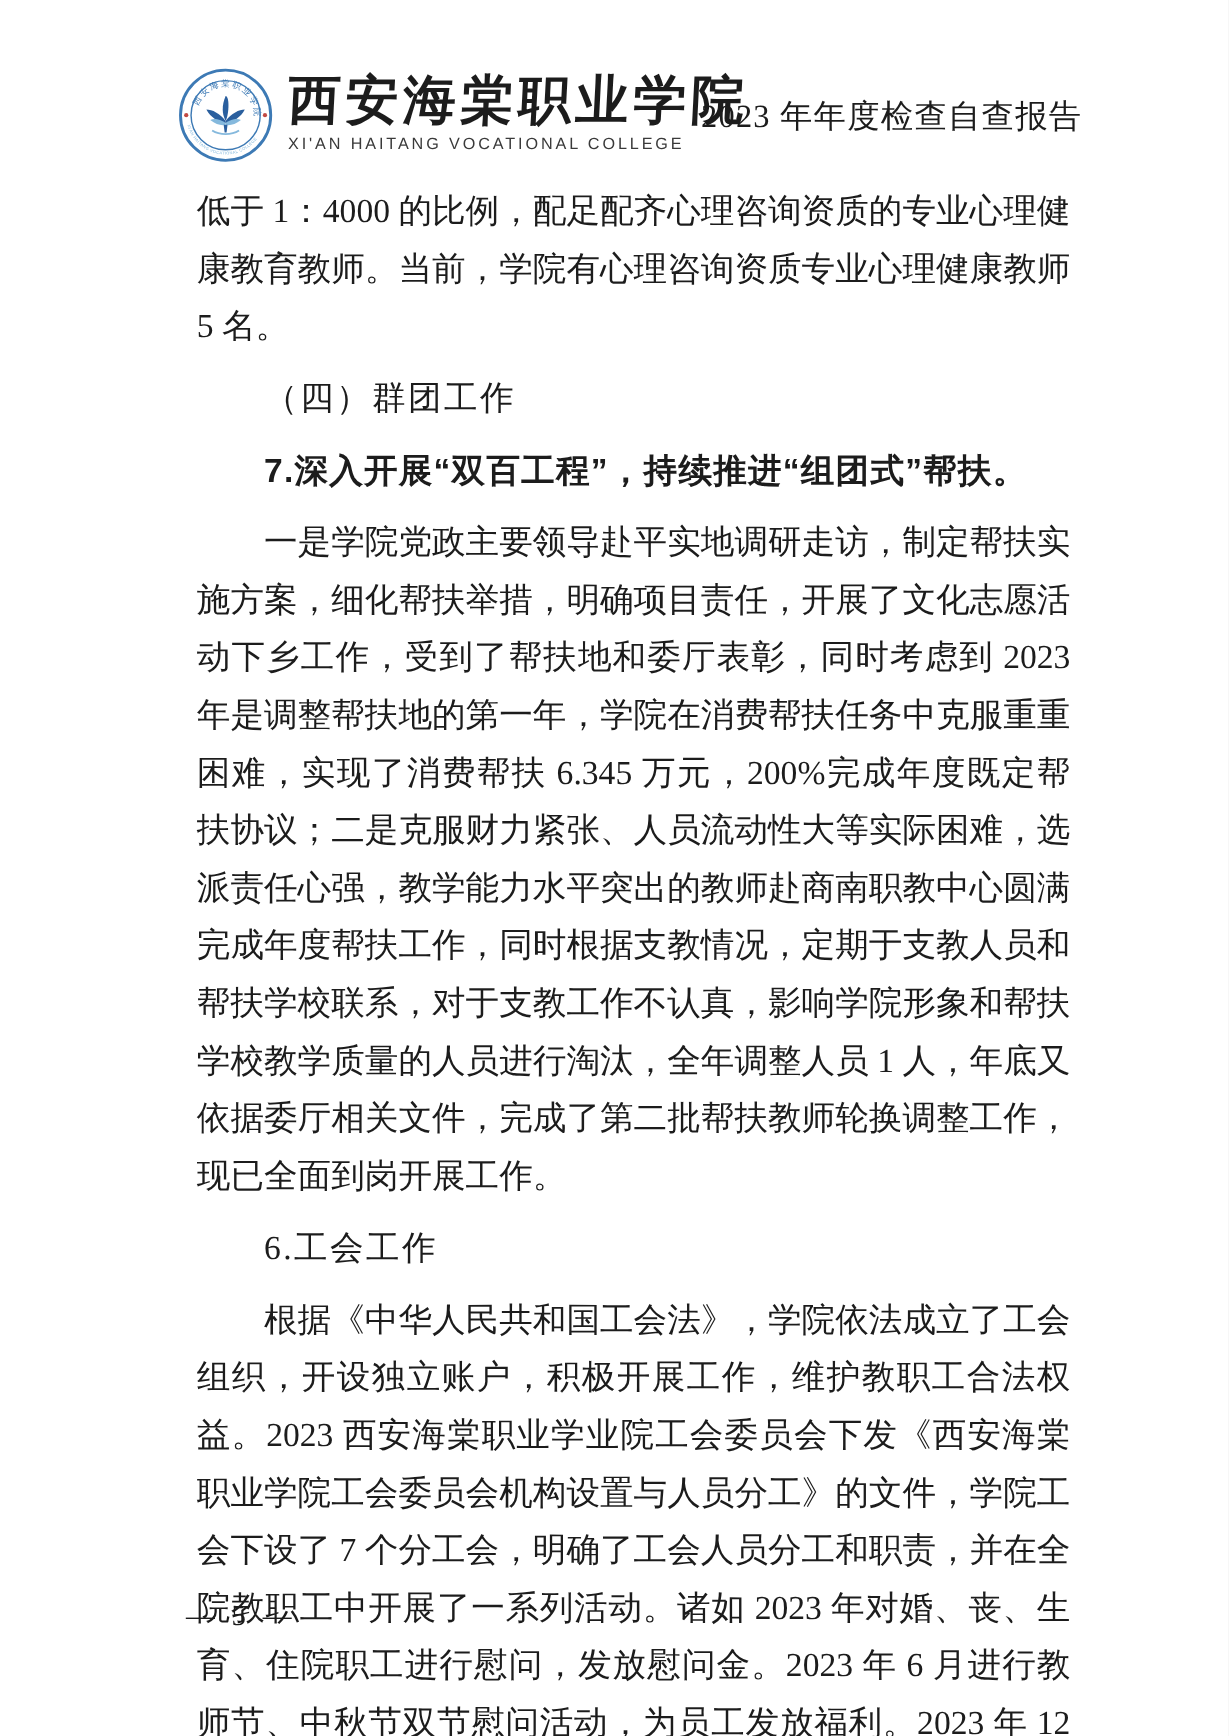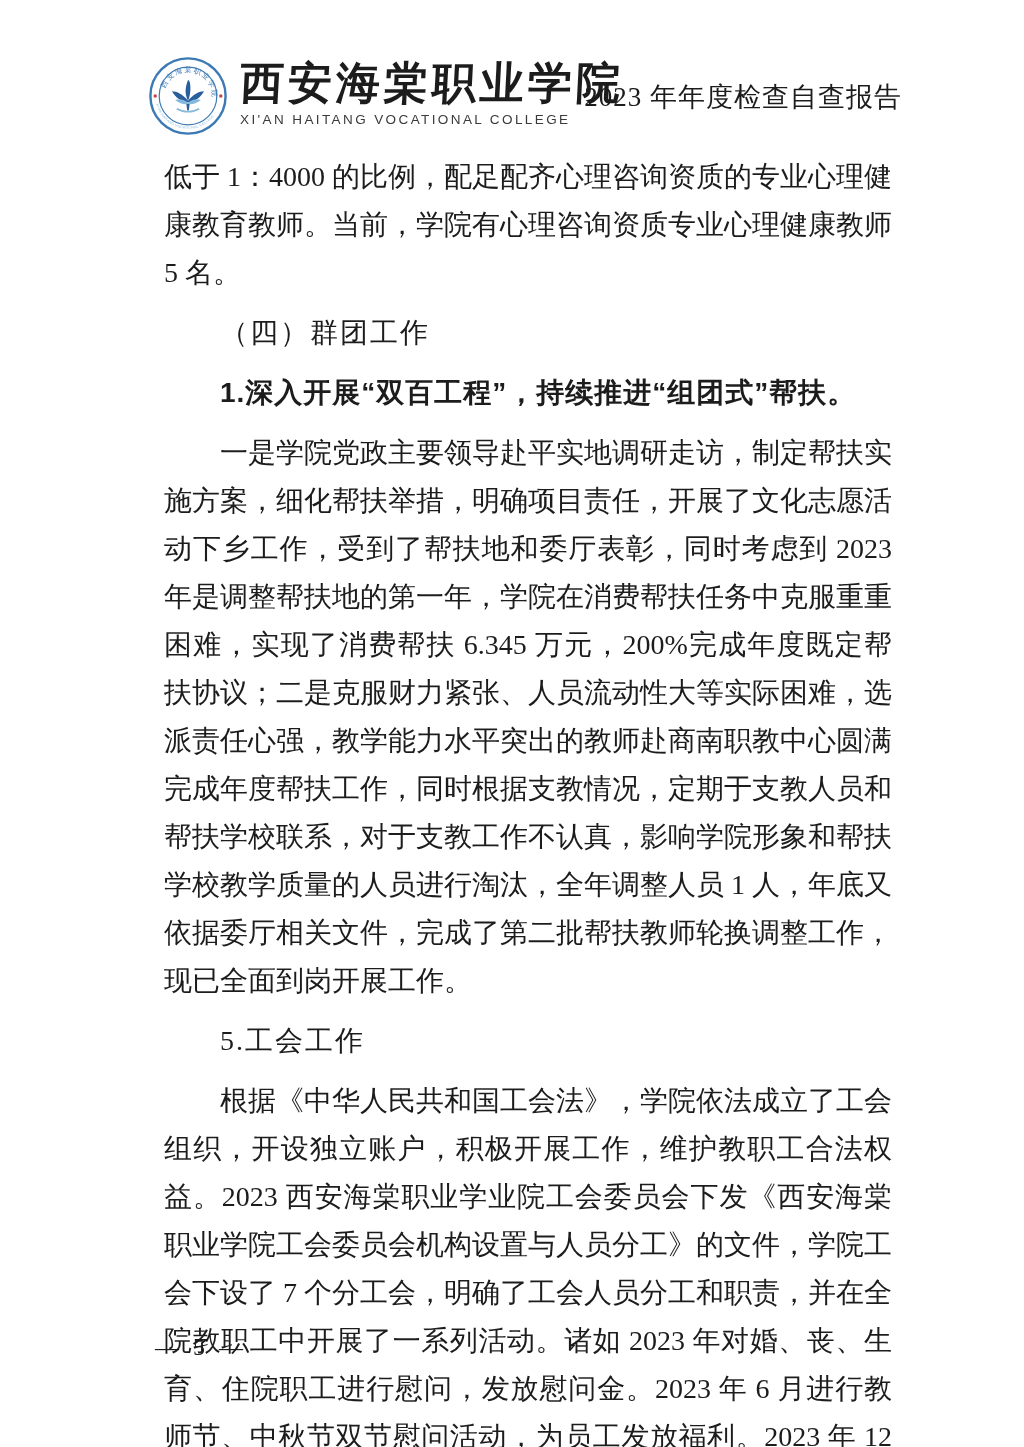--- a/index.html
+++ b/index.html
@@ -116,21 +116,21 @@
     <div class="college-names">
       <div class="college-zh">西安海棠职业学院</div>
       <div class="college-en">XI'AN HAITANG VOCATIONAL COLLEGE</div>
     </div>
   </div>
   <div class="report-title">2023 年年度检查自查报告</div>
 
   <div class="doc-body">
     <p class="no-indent">低于 1：4000 的比例，配足配齐心理咨询资质的专业心理健康教育教师。当前，学院有心理咨询资质专业心理健康教师 5 名。</p>
     <p class="kaiti-heading">（四）群团工作</p>
-    <p class="bold-heading">1.深入开展“双百工程”，持续推进“组团式”帮扶。</p>
+    <p class="bold-heading">7.深入开展“双百工程”，持续推进“组团式”帮扶。</p>
     <p><span class="run-bold">一是</span><span>学院党政主要领导赴平实地调研走访，制定帮扶实施方案，细化帮扶举措，明确项目责任，开展了文化志愿活动下乡工作，受到了帮扶地和委厅表彰，同时考虑到 2023 年是调整帮扶地的第一年，学院在消费帮扶任务中克服重重困难，实现了消费帮扶 6.345 万元，200%完成年度既定帮扶协议；</span><span class="run-bold">二是</span><span>克服财力紧张、人员流动性大等实际困难，选派责任心强，教学能力水平突出的教师赴商南职教中心圆满完成年度帮扶工作，同时根据支教情况，定期于支教人员和帮扶学校联系，对于支教工作不认真，影响学院形象和帮扶学校教学质量的人员进行淘汰，全年调整人员 1 人，年底又依据委厅相关文件，完成了第二批帮扶教师轮换调整工作，现已全面到岗开展工作。</span></p>
-    <p class="kaiti-heading">5.工会工作</p>
+    <p class="kaiti-heading">6.工会工作</p>
     <p>根据《中华人民共和国工会法》，学院依法成立了工会组织，开设独立账户，积极开展工作，维护教职工合法权益。2023 西安海棠职业学业院工会委员会下发《西安海棠职业学院工会委员会机构设置与人员分工》的文件，学院工会下设了 7 个分工会，明确了工会人员分工和职责，并在全院教职工中开展了一系列活动。诸如 2023 年对婚、丧、生育、住院职工进行慰问，发放慰问金。2023 年 6 月进行教师节、中秋节双节慰问活动，为员工发放福利。2023 年 12 月进行送温暖活动，对家庭困难</p>
   </div>
 
   <div class="page-number">— 5 —</div>
 
 </div>
 
 </body></html>

